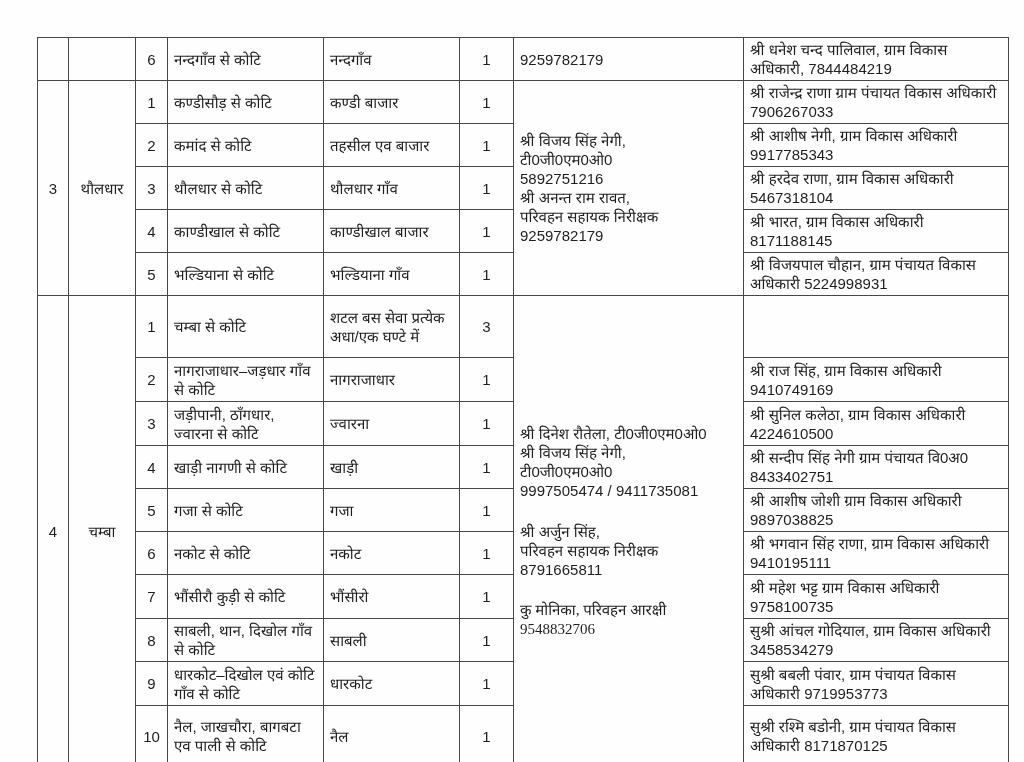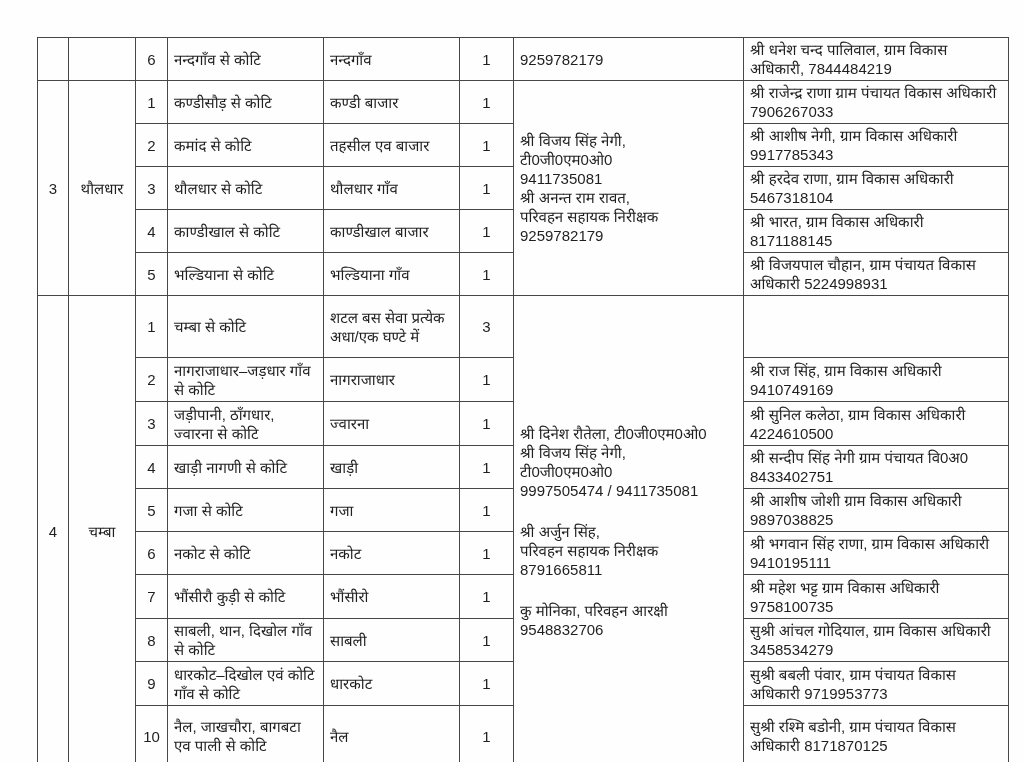--- a/index.html
+++ b/index.html
@@ -28,21 +28,21 @@
     line-height: 19px;
     padding: 2px 6px;
     vertical-align: middle;
     overflow: hidden;
     word-break: break-word;
   }
   td.center { text-align: center; padding: 2px 2px; }
   td.contact { vertical-align: top; padding: 6px 4px 2px 8px; }
   .ln { white-space: nowrap; }
   .grp { margin-bottom: 22px; }
-  .grp:last-child { margin-bottom: 0; }
+  .grp:last-child { margin-bottom: 0; font-family: Liberation Serif, serif; }
   col.c1 { width: 31px; }
   col.c2 { width: 67px; }
   col.c3 { width: 32px; }
   col.c4 { width: 156px; }
   col.c5 { width: 136px; }
   col.c6 { width: 54px; }
   col.c7 { width: 230px; }
   col.c8 { width: 265px; }
 </style>
 </head>
@@ -76,21 +76,21 @@
       <tr style="height:42px">
         <td class="center" rowspan="5">3</td>
         <td class="center" rowspan="5">थौलधार</td>
         <td class="center">1</td>
         <td>कण्डीसौड़ से कोटि</td>
         <td>कण्डी बाजार</td>
         <td class="center">1</td>
         <td class="contact" rowspan="5">
           <div class="ln">श्री विजय सिंह नेगी,</div>
           <div class="ln">टी0जी0एम0ओ0</div>
-          <div class="ln">9411735081</div>
+          <div class="ln">5892751216</div>
           <div class="ln">श्री अनन्त राम रावत,</div>
           <div class="ln">परिवहन सहायक निरीक्षक</div>
           <div class="ln">9259782179</div>
         </td>
         <td>श्री राजेन्द्र राणा ग्राम पंचायत विकास अधिकारी 7906267033</td>
       </tr>
       <tr style="height:42px">
         <td class="center">2</td>
         <td>कमांद से कोटि</td>
         <td>तहसील एव बाजार</td>

